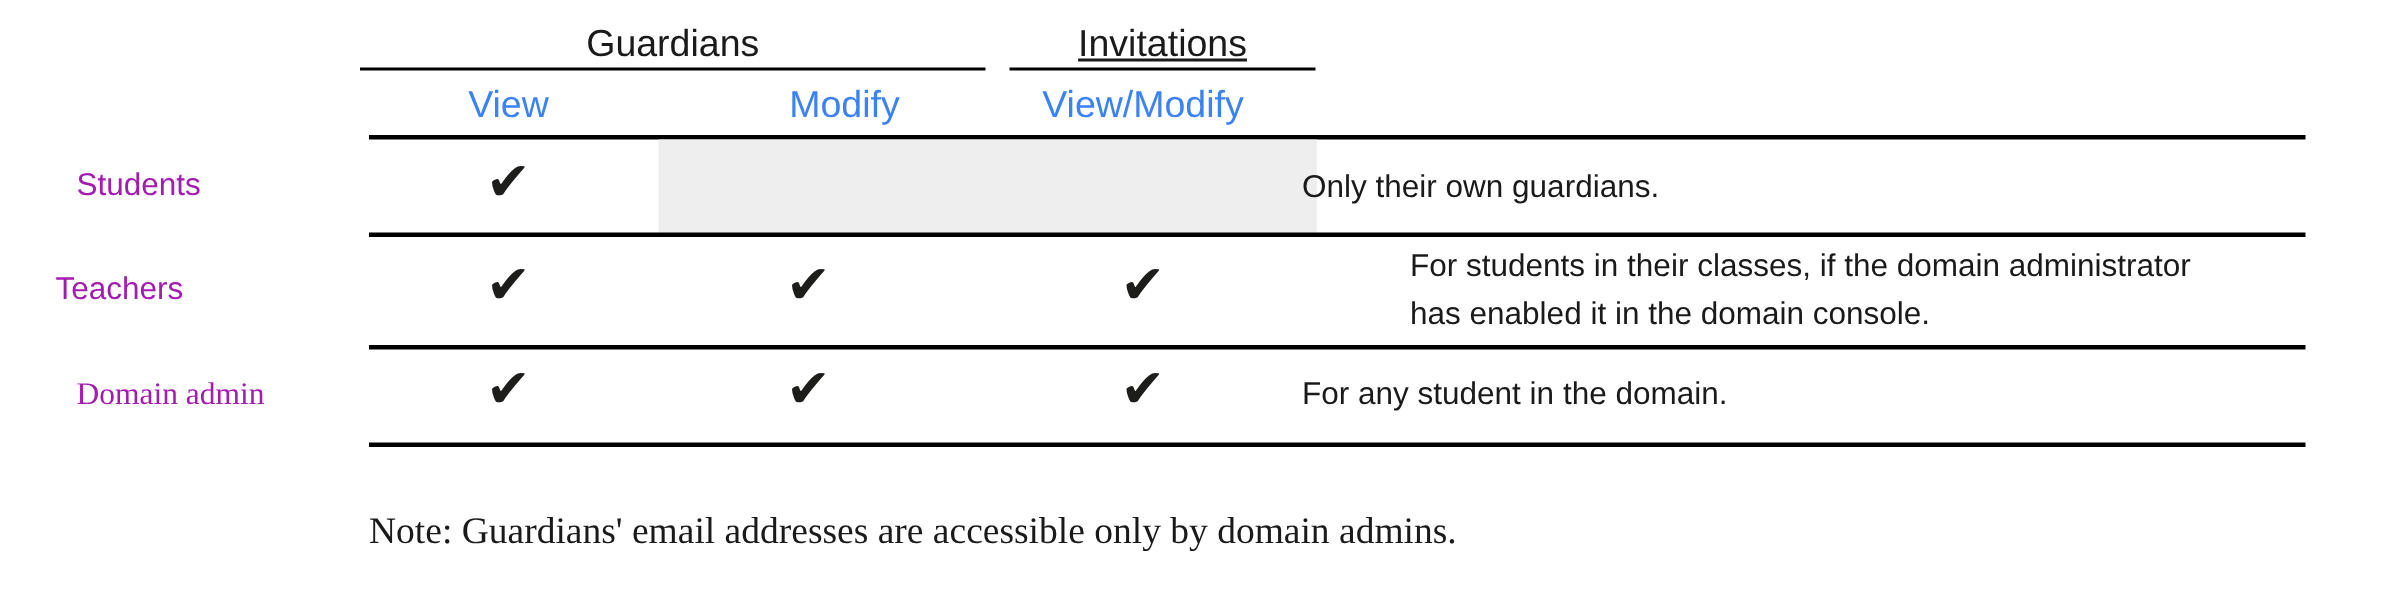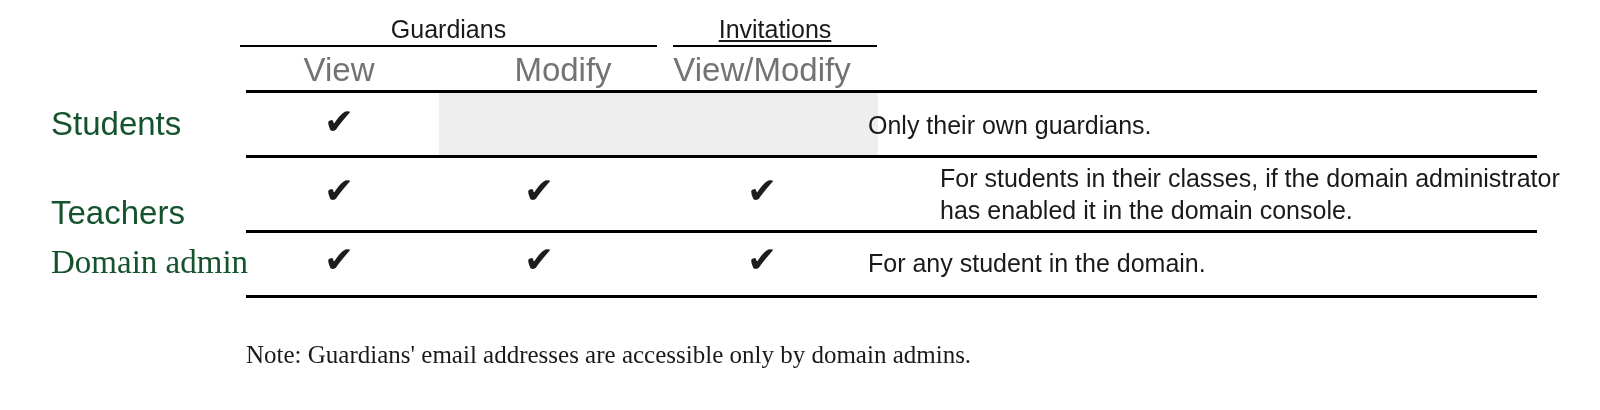--- a/index.html
+++ b/index.html
@@ -36,34 +36,34 @@
     font-size: 25px;
     line-height: 30px;
     text-align: center;
     white-space: nowrap;
     color: #1a1a1a;
   }
 
   
   .sub-label {
     position: absolute;
-    font-size: 33px;
+    font-size: 25px;
     line-height: 30px;
     text-align: center;
     white-space: nowrap;
-    color: #737373;
+    color: #3b82f6;
   }
 
   
   .row-label {
     position: absolute;
-    font-size: 33px;
+    font-size: 21px;
     line-height: 30px;
     white-space: nowrap;
-    color: #14532d;
+    color: #a21caf;
   }
 
   
   .check {
     position: absolute;
     font-size: 36px;
     line-height: 36px;
     text-align: center;
     color: #1d1d1b;
     font-family: "DejaVu Sans", sans-serif;
@@ -72,21 +72,21 @@
 
   
   .shade {
     position: absolute;
     background: #eeeeee;
   }
 
   
   .desc {
     position: absolute;
-    font-size: 25px;
+    font-size: 21px;
     line-height: 32px;
     color: #1a1a1a;
     white-space: pre-line;
   }
   .note {
     position: absolute;
     font-size: 25px;
     line-height: 32px;
     color: #1a1a1a;
     white-space: nowrap;
@@ -116,21 +116,21 @@
   <div class="shade" style="left:439px; top:93px; width:439px; height:63px;"></div>
 
   <div class="row-label" style="left:51px; top:109px;">Students</div>
 
   <div class="check" style="left:240px; top:104px; width:198px;">✔</div>
 
   <div class="desc" style="left:868px; top:109px; width:670px;">Only their own guardians.</div>
 
   <div class="rule" style="left:246px; top:155px; width:1291px;"></div>
 
-  <div class="row-label" style="left:51px; top:178px;margin-top:20px;">Teachers</div>
+  <div class="row-label" style="left:37px; top:178px;">Teachers</div>
 
   <div class="check" style="left:240px; top:173px; width:198px;">✔</div>
 
   <div class="check" style="left:440px; top:173px; width:198px;">✔</div>
 
   <div class="check" style="left:660px; top:173px; width:204px;">✔</div>
 
   <div class="desc" style="left:912px; top:162px; width:680px;margin-left:28px;">For students in their classes, if the domain administrator
 has enabled it in the domain console.</div>
 

